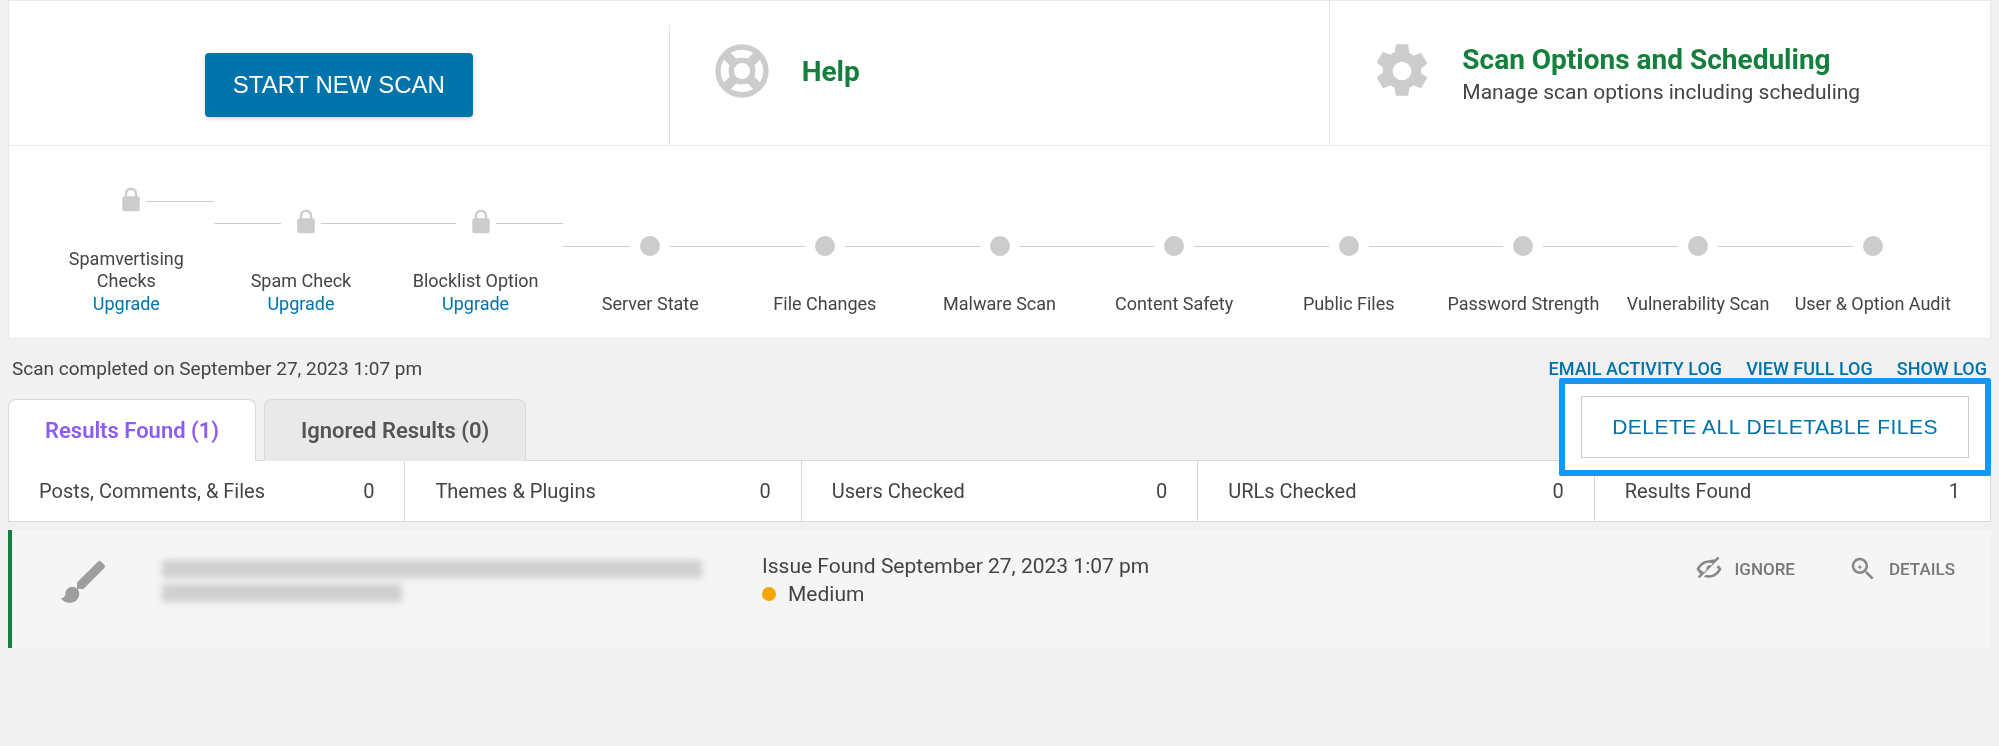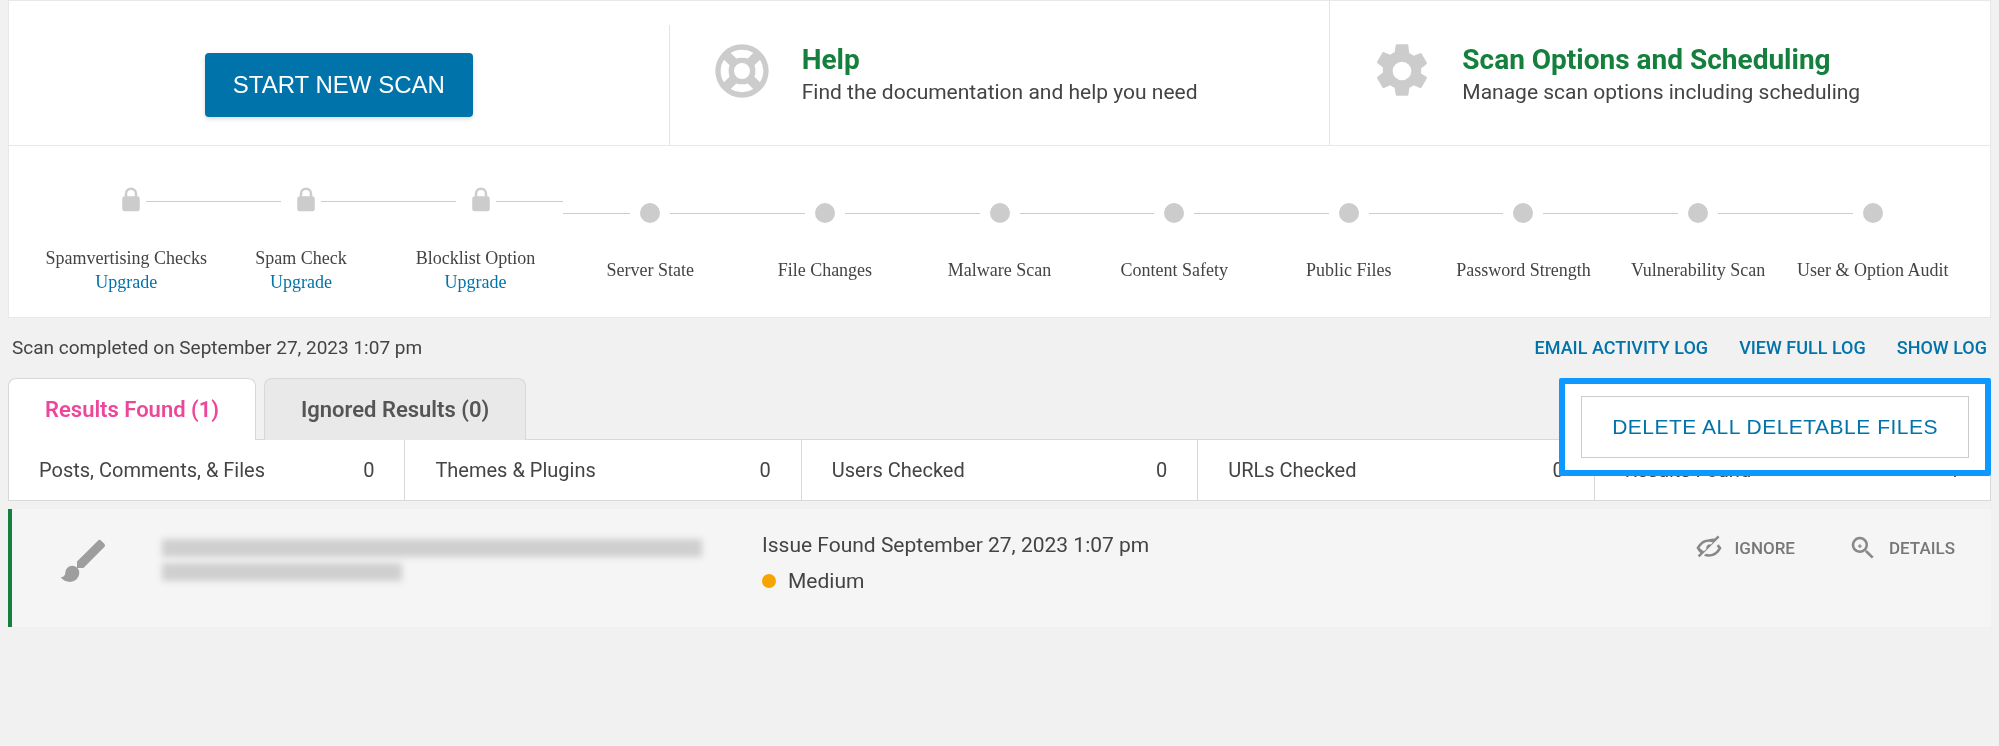--- a/index.html
+++ b/index.html
@@ -11,62 +11,62 @@
   .top-section { flex: 1; padding: 28px 40px; border-right: 1px solid #e3e3e3; display: flex; align-items: center; }
   .top-section:last-child { border-right: none; }
   .top-section.center-btn { justify-content: center; margin-top: 24px; }
   .start-btn { background: #0073aa; color: #fff; border: none; padding: 18px 28px; font-size: 24px; font-weight: 400; border-radius: 4px; cursor: pointer; box-shadow: 0 2px 4px rgba(0,0,0,0.15); }
   .top-icon { margin-right: 28px; color: #cccccc; flex-shrink: 0; }
   .top-text h2 { color: #15803d; font-size: 28px; font-weight: 700; margin-bottom: 4px; }
   .top-text p { color: #444; font-size: 21px; }
   
   
   .steps-panel { background: #fff; border: 1px solid #e8e8e8; border-top: none; padding: 30px 30px 24px 30px; }
-  .steps-row { display: flex; align-items: center; justify-content: space-between; position: relative; font-family: Liberation Serif, serif; }
+  .steps-row { display: flex; align-items: flex-end; justify-content: space-between; position: relative; }
   .step { display: flex; flex-direction: column; align-items: center; position: relative; flex: 1; }
   .step-icon-row { display: flex; align-items: center; width: 100%; justify-content: center; position: relative; height: 50px; }
   .step-line { position: absolute; top: 25px; height: 1px; background: #ccc; }
   .step-line.left { left: 0; right: calc(50% + 20px); }
   .step-line.right { left: calc(50% + 20px); right: 0; }
   .lock-icon { width: 32px; height: 38px; color: #cccccc; z-index: 1; background: #fff; padding: 0 6px; }
   .dot { width: 20px; height: 20px; border-radius: 50%; background: #cccccc; z-index: 1; }
   .step-label { font-size: 18px; color: #444; text-align: center; margin-top: 22px; line-height: 1.2; }
   .step-upgrade { color: #0073aa; font-size: 18px; margin-top: 2px; cursor: pointer; }
   
   
   .status-row { display: flex; justify-content: space-between; align-items: center; padding: 18px 4px 8px 4px; }
   .status-text { font-size: 19px; color: #444; }
-  .status-links { display: flex; gap: 31px; }
+  .status-links { display: flex; gap: 24px; }
   .status-links a { color: #0073aa; text-decoration: none; font-size: 18px; font-weight: 500; cursor: pointer; }
   
   
   .highlight-box { border: 6px solid #0d99ff; border-radius: 2px; background: #fff; padding: 12px 16px; display: flex; gap: 16px; position: absolute; right: 8px; top: 378px; z-index: 5; }
   .action-btn { background: #fff; border: 1px solid #ccc; color: #0073aa; padding: 18px 30px; font-size: 21px; font-weight: 500; cursor: pointer; letter-spacing: .5px; }
   
   
   .tabs-row { display: flex; align-items: flex-end; padding-top: 10px; }
   .tab { padding: 18px 36px; font-size: 22px; font-weight: 600; border: 1px solid #d8d8d8; border-bottom: none; border-radius: 8px 8px 0 0; cursor: pointer; position: relative; top: 1px; }
-  .tab.active { background: #fff; color: #ec4899; z-index: 2; border-color: #d8d8d8; }
+  .tab.active { background: #fff; color: #8b5cf6; z-index: 2; border-color: #d8d8d8; }
   .tab.inactive { background: #e9e9e9; color: #555; margin-left: 8px; z-index: 1; }
   
   
   .stats-row { display: flex; background: #fff; border: 1px solid #d8d8d8; }
   .stat { flex: 1; display: flex; justify-content: space-between; align-items: center; padding: 18px 30px; border-right: 1px solid #d8d8d8; font-size: 20px; color: #444; }
   .stat:last-child { border-right: none; }
   .stat-val { font-weight: 400; }
   
   
   .issue-row { display: flex; align-items: flex-start; background: #f5f5f5; border-left: 4px solid #15803d; padding: 24px 36px 24px 24px; margin-top: 8px; }
   .issue-icon { color: #9e9e9e; margin-right: 50px; margin-left: 20px; }
   .issue-blur { flex: 0 0 560px; height: 70px; margin-right: 40px; }
   .blur-bar { background: #cfcfcf; height: 18px; margin: 6px 0; filter: blur(3px); border-radius: 2px; }
   .blur-bar.w1 { width: 540px; }
   .blur-bar.w2 { width: 240px; }
   .issue-meta { flex: 1; font-size: 21px; color: #444; }
-  .sev { display: flex; align-items: center; gap: 12px; margin-top: 12px; }
+  .sev { display: flex; align-items: center; gap: 12px; margin-top: 4px; }
   .sev-dot { width: 14px; height: 14px; border-radius: 50%; background: #f6a500; }
   .issue-actions { display: flex; gap: 50px; }
   .issue-action { display: flex; flex-direction: row; align-items: center; gap: 8px; color: #777; cursor: pointer; font-size: 17px; font-weight: 500; }
   .issue-action svg { color: #888; }
 </style>
 </head>
 <body>
 
 <div class="container">
 
@@ -75,21 +75,20 @@
       <button class="start-btn">START NEW SCAN</button>
     </div>
     <div class="top-section">
       <span class="top-icon">
         <svg width="64" height="64" viewBox="0 0 24 24" fill="currentColor">
             <path d="M12 2a10 10 0 1 0 10 10A10 10 0 0 0 12 2Zm0 2a7.94 7.94 0 0 1 4.24 1.23l-2.12 2.12A4.94 4.94 0 0 0 12 7a4.94 4.94 0 0 0-2.12.35L7.76 5.23A7.94 7.94 0 0 1 12 4ZM5.23 7.76l2.12 2.12A4.94 4.94 0 0 0 7 12a4.94 4.94 0 0 0 .35 2.12l-2.12 2.12A7.94 7.94 0 0 1 4 12a7.94 7.94 0 0 1 1.23-4.24ZM12 20a7.94 7.94 0 0 1-4.24-1.23l2.12-2.12A4.94 4.94 0 0 0 12 17a4.94 4.94 0 0 0 2.12-.35l2.12 2.12A7.94 7.94 0 0 1 12 20Zm0-5a3 3 0 1 1 3-3 3 3 0 0 1-3 3Zm4.65-.88A4.94 4.94 0 0 0 17 12a4.94 4.94 0 0 0-.35-2.12l2.12-2.12A7.94 7.94 0 0 1 20 12a7.94 7.94 0 0 1-1.23 4.24Z"></path>
           </svg>
       </span>
       <div class="top-text">
         <h2>Help</h2>
-        <p>Find the documentation and help you need</p>
       </div>
     </div>
     <div class="top-section">
       <span class="top-icon">
         <svg width="64" height="64" viewBox="0 0 24 24" fill="currentColor">
             <path d="M19.14 12.94a7.49 7.49 0 0 0 .05-.94 7.49 7.49 0 0 0-.05-.94l2.03-1.58a.5.5 0 0 0 .12-.64l-1.92-3.32a.5.5 0 0 0-.61-.22l-2.39.96a7.22 7.22 0 0 0-1.62-.94l-.36-2.54A.5.5 0 0 0 13.9 2h-3.8a.5.5 0 0 0-.49.42l-.36 2.54a7.22 7.22 0 0 0-1.62.94l-2.39-.96a.5.5 0 0 0-.61.22L2.71 8.48a.5.5 0 0 0 .12.64l2.03 1.58a7.49 7.49 0 0 0 0 1.88l-2.03 1.58a.5.5 0 0 0-.12.64l1.92 3.32a.5.5 0 0 0 .61.22l2.39-.96a7.22 7.22 0 0 0 1.62.94l.36 2.54a.5.5 0 0 0 .49.42h3.8a.5.5 0 0 0 .49-.42l.36-2.54a7.22 7.22 0 0 0 1.62-.94l2.39.96a.5.5 0 0 0 .61-.22l1.92-3.32a.5.5 0 0 0-.12-.64ZM12 15.5A3.5 3.5 0 1 1 15.5 12 3.5 3.5 0 0 1 12 15.5Z"></path>
           </svg>
       </span>
       <div class="top-text">
         <h2>Scan Options and Scheduling</h2>

